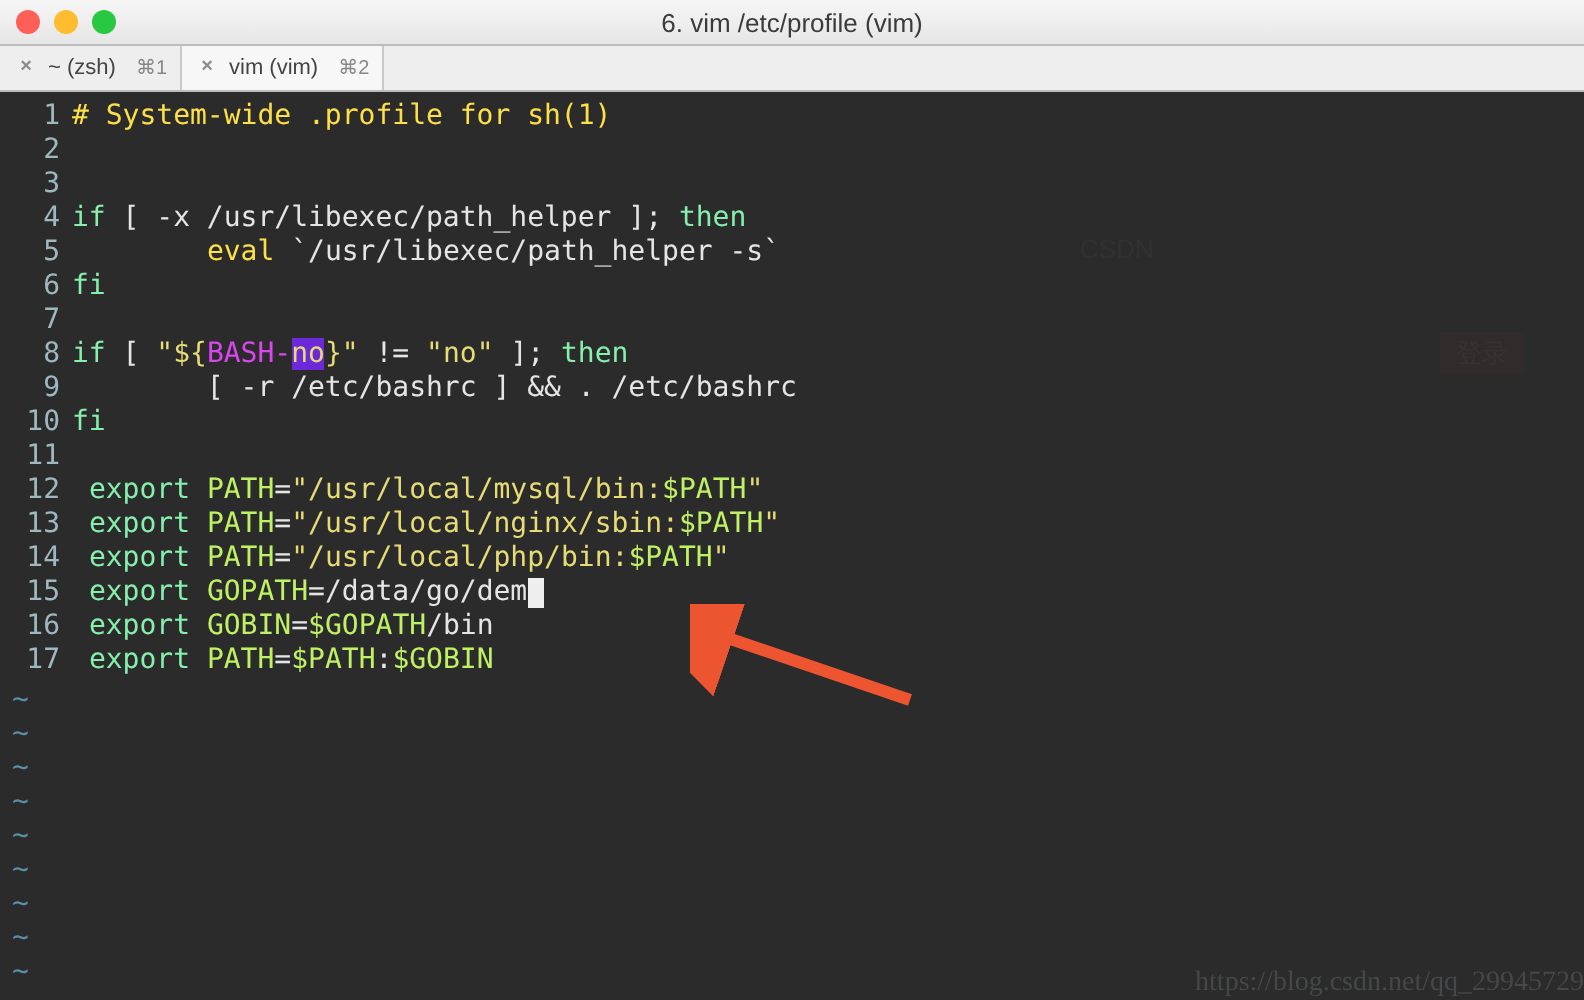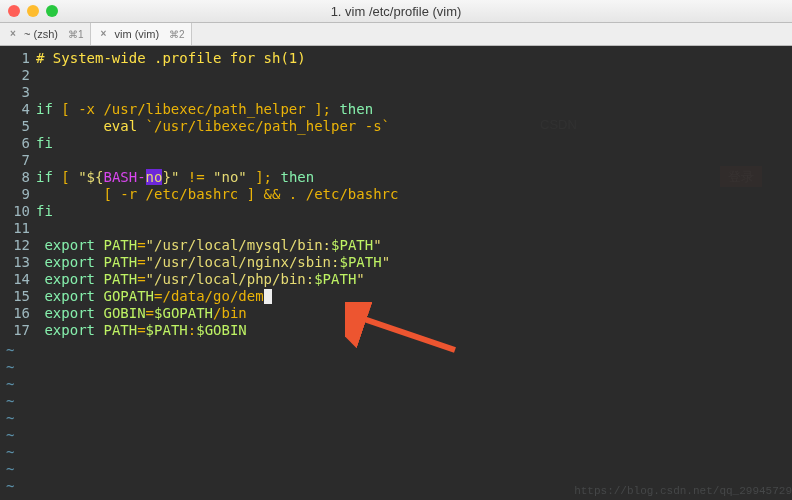--- a/index.html
+++ b/index.html
@@ -19,45 +19,45 @@
 .editor{flex:1;background:#2b2b2b;color:#bbb;font-size:14px;line-height:17px;position:relative;overflow:hidden}
 .content{position:absolute;left:0;top:4px;white-space:pre}
 .row{display:flex;height:17px}
 .ln{width:30px;text-align:right;padding-right:6px;color:#9eb8bf}
 .code .c{color:#fde047}
 .code .kw{color:#86efac}
 .code .str{color:#e6db74}
 .code .var{color:#bef264}
 .code .env{color:#bef264}
 .code .func{color:#fde047}
-.code .txt{color:#eab308}
+.code .txt{color:#e5e5e5}
 .code .bashvar{color:#d946ef}
 .hl{background:#6d28d9;color:#2b2b2b}
 .cursor{display:inline-block;width:8px;height:15px;background:#eee;vertical-align:text-bottom}
 .tilde-rows{position:absolute;left:0;top:296px}
 .tilde{height:17px;display:flex}
 .tilde .sym{width:30px;text-align:left;padding-left:6px;color:#5b8fa8}
 .arrow{position:absolute;left:345px;top:256px;width:120px;height:60px;pointer-events:none}
 .arrow svg{width:120px;height:60px}
-.watermark{position:absolute;bottom:0;right:0;font-family:Liberation Mono, monospace;font-size:11px;color:#454748;background:rgba(255,255,255,0)}
+.watermark{position:absolute;bottom:0;right:0;font-family:Liberation Serif, serif;font-size:14px;color:#454748;background:rgba(255,255,255,0)}
 .bg-noise{position:absolute;inset:0;pointer-events:none}
 .bg-noise span{position:absolute;font-family:-apple-system,sans-serif;color:rgba(255,255,255,0.03);font-size:13px;white-space:nowrap}
 </style>
 </head>
 <body>
 
 <div class="window">
 
   <div class="titlebar">
     <div class="traffic-lights">
       <div class="light close"></div>
       <div class="light min"></div>
       <div class="light max"></div>
     </div>
-    <div class="title">1. vim /etc/profile (vim)</div>
+    <div class="title">6. vim /etc/profile (vim)</div>
   </div>
 
   <div class="tabbar">
     <div class="tab">
       <span class="tab-close">×</span>
       <span>~ (zsh)</span>
       <span class="cmd">⌘1</span>
     </div>
     <div class="tab active">
       <span class="tab-close">×</span>

